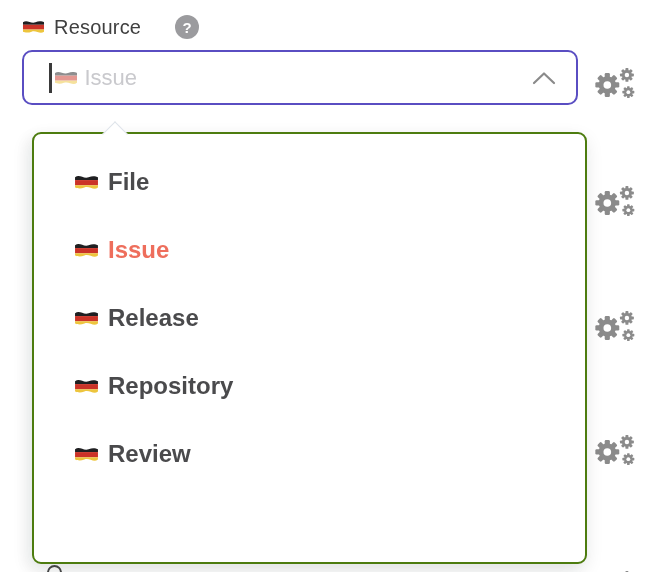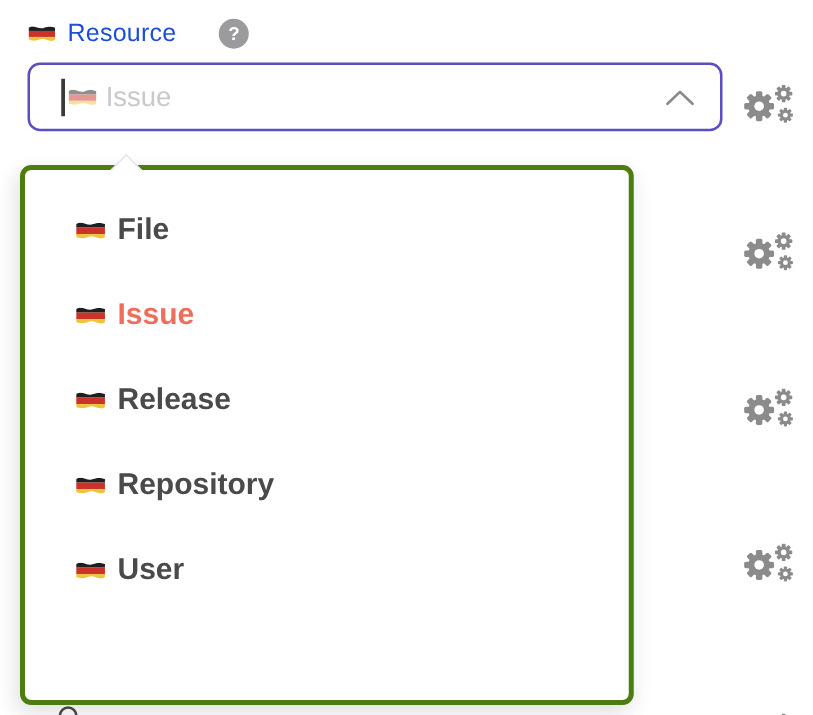--- a/index.html
+++ b/index.html
@@ -3,42 +3,42 @@
 <meta charset="utf-8">
 <style>
   html,body{margin:0;padding:0;background:#ffffff;}
   #screen{
     position:relative;width:650px;height:572px;overflow:hidden;background:#ffffff;
     font-family:"Liberation Sans","DejaVu Sans",sans-serif;
   }
   
   .label-row{position:absolute;left:22px;top:15px;display:flex;align-items:center;}
   .label-row .flag{width:23px;height:18px;flex:0 0 auto;}
-  .field-label{margin-left:9px;font-size:20px;color:#1d4ed8;letter-spacing:.2px;}
+  .field-label{margin-left:9px;font-size:20px;color:#404040;letter-spacing:.2px;}
   .help-badge{
     margin-left:34px;width:24px;height:24px;border-radius:50%;background:#9b9b9e;
     color:#ffffff;font-size:15px;font-weight:700;display:flex;align-items:center;justify-content:center;
   }
   
   .combobox{
     position:absolute;left:22px;top:50px;width:556px;height:55px;box-sizing:border-box;
     border:2px solid #5a4ec2;border-radius:10px;background:#fff;
     display:flex;align-items:center;padding-left:25px;cursor:text;
   }
   .caret{width:2.5px;height:30px;background:#3a3a3a;flex:0 0 auto;}
   .combobox .flag{width:24px;height:18px;margin-left:2px;opacity:.5;}
   .placeholder{margin-left:7px;font-size:22px;color:#c9c9cd;}
   .chevron{position:absolute;right:19px;top:50%;transform:translateY(-50%);}
   
   .gear-btn{position:absolute;left:592px;width:44px;height:40px;padding:0;border:0;background:none;cursor:pointer;}
   .gear-1{top:64px;} .gear-2{top:182px;} .gear-3{top:307px;} .gear-4{top:431px;} .gear-5{top:567px;}
   
   .dropdown{
-    position:absolute;left:16px;top:132px;width:491px;height:432px;box-sizing:border-box;
-    background:#fff;border:4px solid #4d7c0f;border-radius:9px;
+    position:absolute;left:32px;top:132px;width:555px;height:432px;box-sizing:border-box;
+    background:#fff;border:2px solid #4d7c0f;border-radius:9px;
     box-shadow:0 6px 18px rgba(27,31,35,.09),-7px 6px 16px rgba(27,31,35,.05);
   }
   .notch{
     position:absolute;left:72px;top:-9.5px;width:17px;height:17px;background:#fff;
     border-top:1px solid #dee3ea;border-left:1px solid #dee3ea;transform:rotate(45deg);
   }
   .options{padding:14px 0 0 40px;}
   .option{
     height:68px;display:flex;align-items:center;cursor:pointer;
     font-size:24px;font-weight:600;color:#4a4a4c;
@@ -159,24 +159,24 @@
         <span class="opt-label">Release</span>
       </div>
 
       <div class="option">
         <svg class="flag" viewBox="0 0 36 27">
             <use href="#deflag"></use>
           </svg>
         <span class="opt-label">Repository</span>
       </div>
 
-
       <div class="option">
         <svg class="flag" viewBox="0 0 36 27">
             <use href="#deflag"></use>
           </svg>
-        <span class="opt-label">User</span>
+        <span class="opt-label">Review</span>
       </div>
+
 
     </div>
   </div>
 
 </div>
 
 </body></html>

